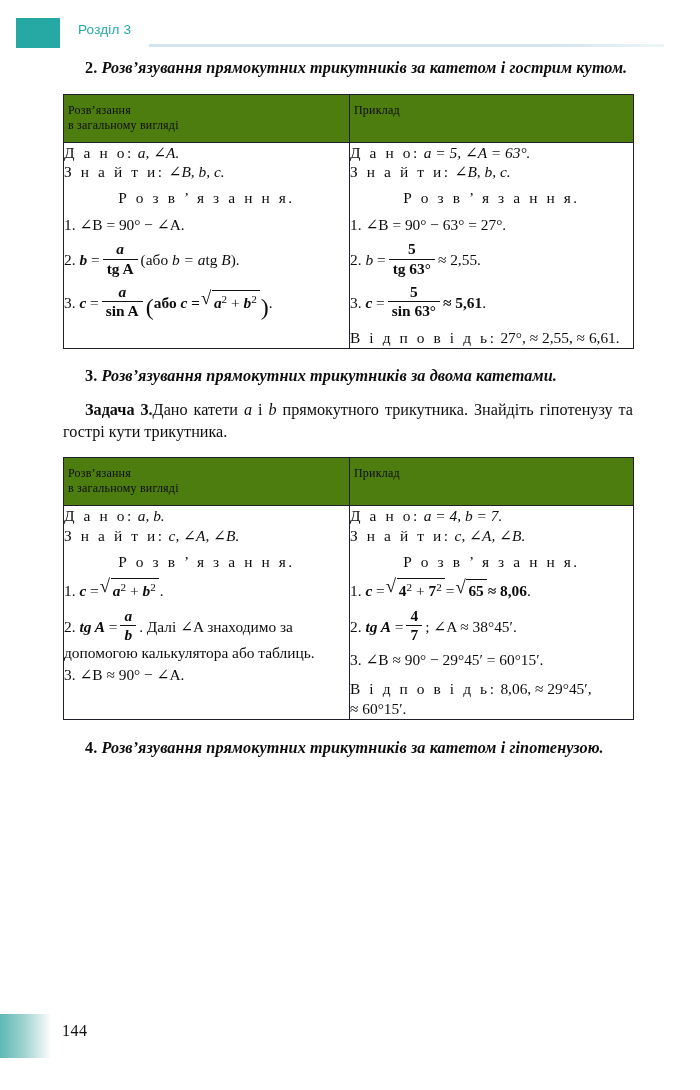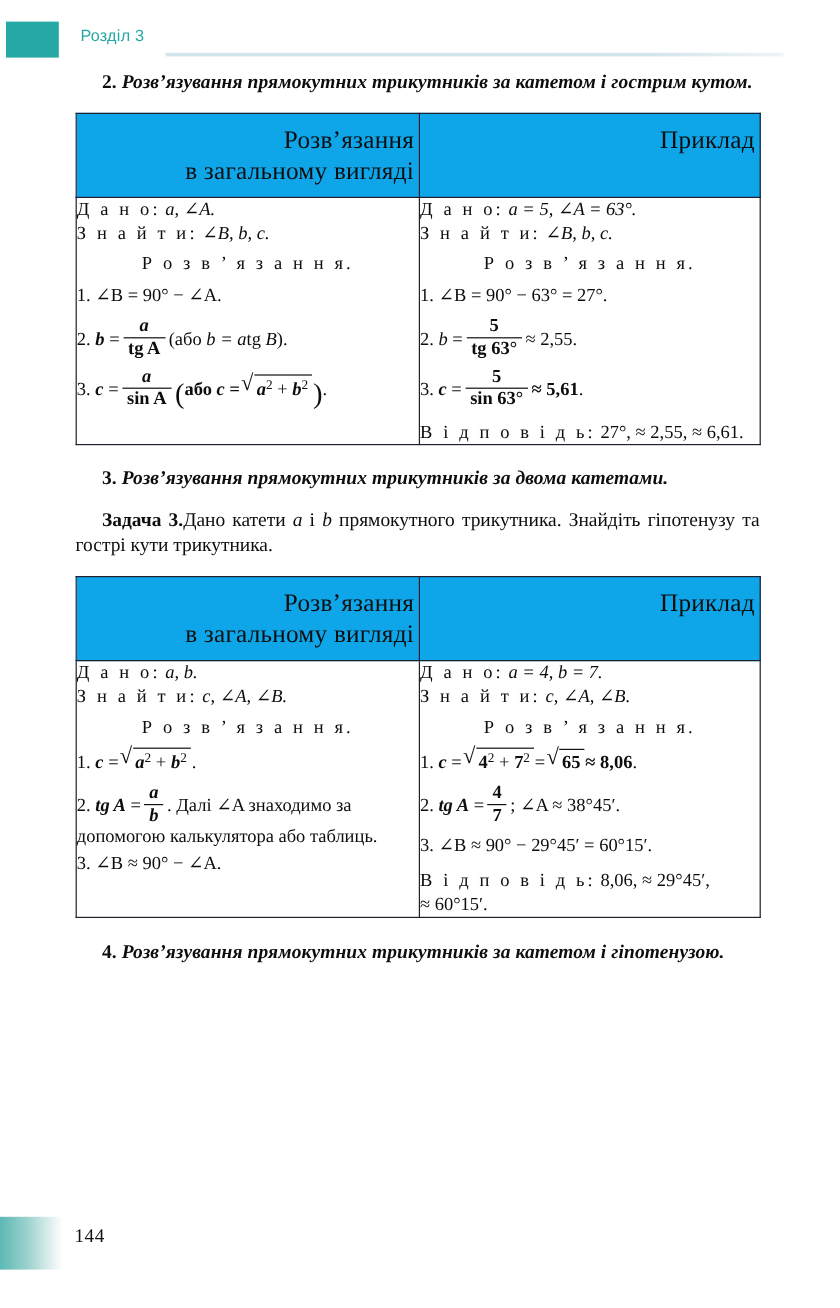--- a/index.html
+++ b/index.html
@@ -12,21 +12,21 @@
     height: 1090px;
     position: relative;
     font-family: "Liberation Serif", "DejaVu Serif", serif;
     color: #0d0d0d;
     overflow: hidden;
   }
 
   
   .runhead {
     position: absolute;
-    left: 5px; top: 18px;
+    left: 16px; top: 18px;
     width: 580px;
     height: 30px;
   }
   .runhead-block {
     position: absolute;
     left: 0; top: 0;
     width: 44px; height: 30px;
     background: #26a9a4;
   }
   .runhead-label {
@@ -98,25 +98,25 @@
     width: 570px;
     margin-top: 14px;
     table-layout: fixed;
   }
   table.solve th, table.solve td {
     border: 1.6px solid #1f1f2e;
     vertical-align: top;
     padding: 0;
   }
   table.solve th {
-    background: #0ea5e9;
+    background: #4d7c0f;
     font-weight: normal;
-    font-size: 21px;
+    font-size: 12px;
     line-height: 1.25;
-    text-align: right;
+    text-align: left;
     padding: 8px 4px 9px 4px;
     letter-spacing: .2px;
   }
   table.solve col.c1 { width: 286px; }
   table.solve col.c2 { width: 284px; }
 
   td.cell {
     padding: 9px 10px 11px 10px;
     font-size: 15.4px;
     line-height: 1.28;

